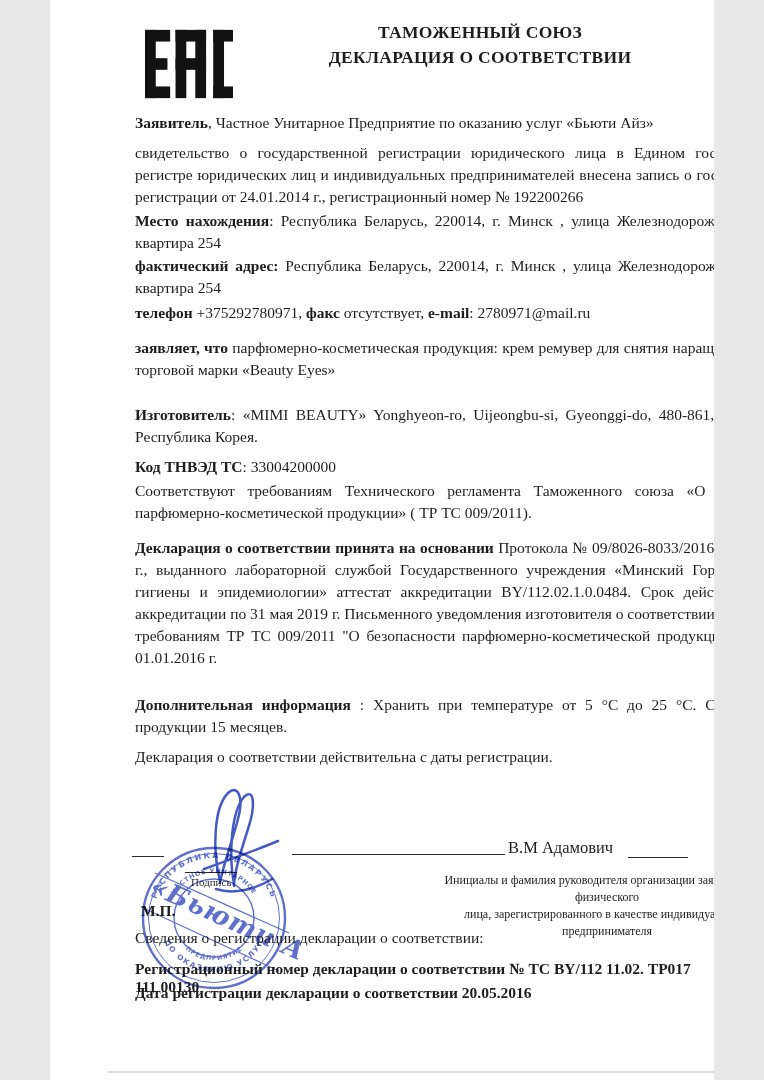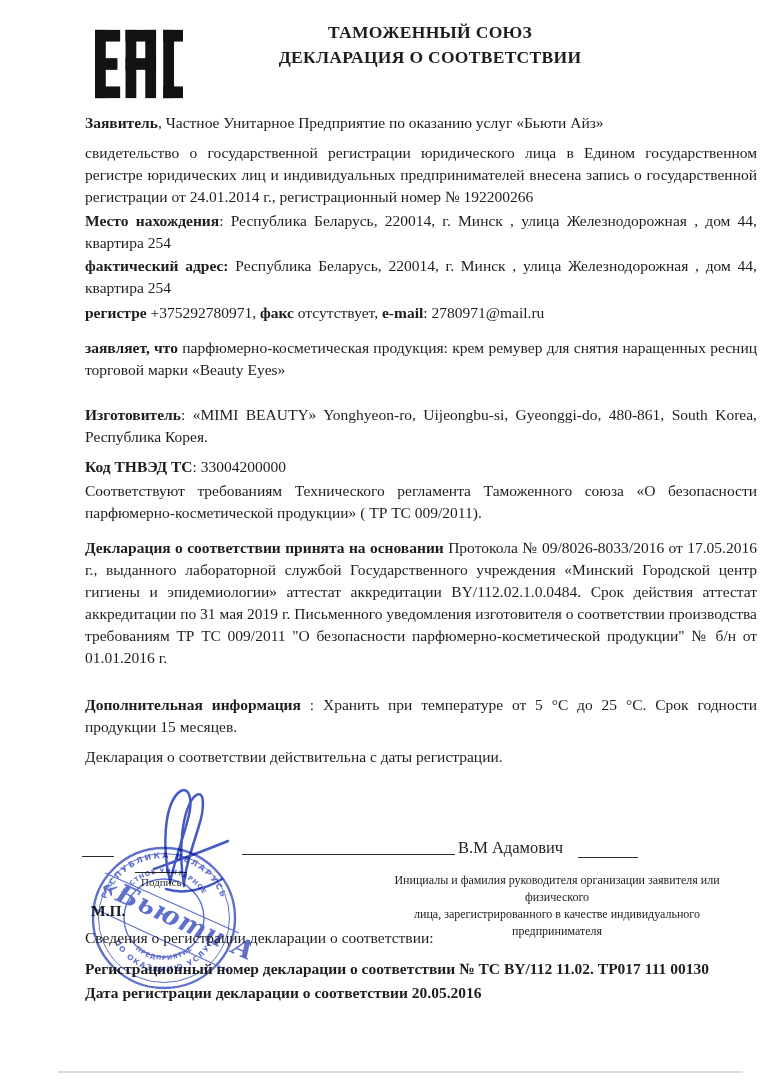--- a/index.html
+++ b/index.html
@@ -1,17 +1,17 @@
 <!DOCTYPE html>
 <html><head>
 <meta charset="utf-8">
 <style>
   html,body { margin:0; padding:0; background:#e8e8e8; }
   .page {
-    position:relative; width:764px; height:1080px; margin:0 auto;
+    position:relative; width:664px; height:1080px; margin:0 auto;
     background:#ffffff; overflow:hidden;
     font-family:"Liberation Serif","DejaVu Serif",serif;
     color:#1d1d1f;
   }
   
   .eac-logo { position:absolute; left:95px; top:28px; width:88px; height:72px; }
   .title-block {
     position:absolute; left:210px; top:20px; width:440px;
     text-align:center; font-weight:bold; font-size:17.5px; line-height:25px;
     letter-spacing:.3px;
@@ -86,21 +86,21 @@
 
   <div class="doc-body">
     <p class="para mb8"><span class="lead">Заявитель</span><span>, Частное Унитарное Предприятие по оказанию услуг «Бьюти Айз»</span></p>
 
     <p class="para mb2">свидетельство о государственной регистрации юридического лица в Едином государственном регистре юридических лиц и индивидуальных предпринимателей внесена запись о государственной регистрации от 24.01.2014 г., регистрационный номер № 192200266</p>
 
     <p class="para mb1"><span class="lead">Место нахождения</span><span>: Республика Беларусь, 220014, г. Минск , улица Железнодорожная , дом 44, квартира 254</span></p>
 
     <p class="para mb3"><span class="lead">фактический адрес:</span><span> Республика Беларусь, 220014, г. Минск , улица Железнодорожная , дом 44, квартира 254</span></p>
 
-    <p class="para mb13"><span class="lead">регистре</span><span> +375292780971, </span><span class="lead">факс</span><span> отсутствует, </span><span class="lead">e-mail</span><span>: 2780971@mail.ru</span></p>
+    <p class="para mb13"><span class="lead">телефон</span><span> +375292780971, </span><span class="lead">факс</span><span> отсутствует, </span><span class="lead">e-mail</span><span>: 2780971@mail.ru</span></p>
 
 
     <p class="para mb23"><span class="lead">заявляет, что</span><span> парфюмерно-косметическая продукция: крем ремувер для снятия наращенных ресниц торговой марки «Beauty Eyes»</span></p>
 
     <p class="para mb8"><span class="lead">Изготовитель</span><span>:  «MIMI BEAUTY» Yonghyeon-ro, Uijeongbu-si, Gyeonggi-do, 480-861, South Korea, Республика Корея.</span></p>
 
     <p class="para mb14"><span class="lead">Код ТНВЭД ТС</span><span>: 33004200000</span></p>
 
     <p class="para mb13">Соответствуют требованиям  Технического регламента Таможенного союза «О безопасности парфюмерно-косметической продукции» ( ТР ТС 009/2011).</p>
 

